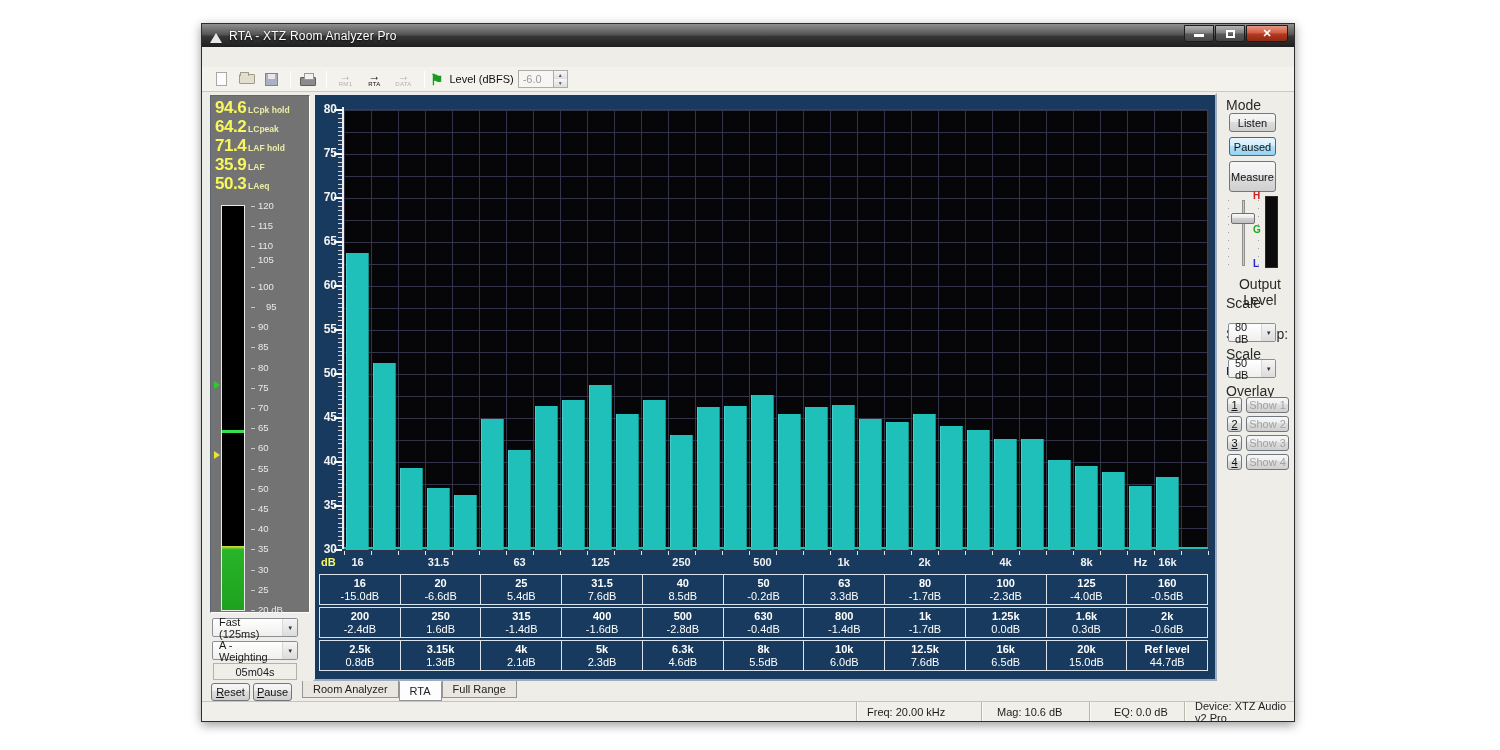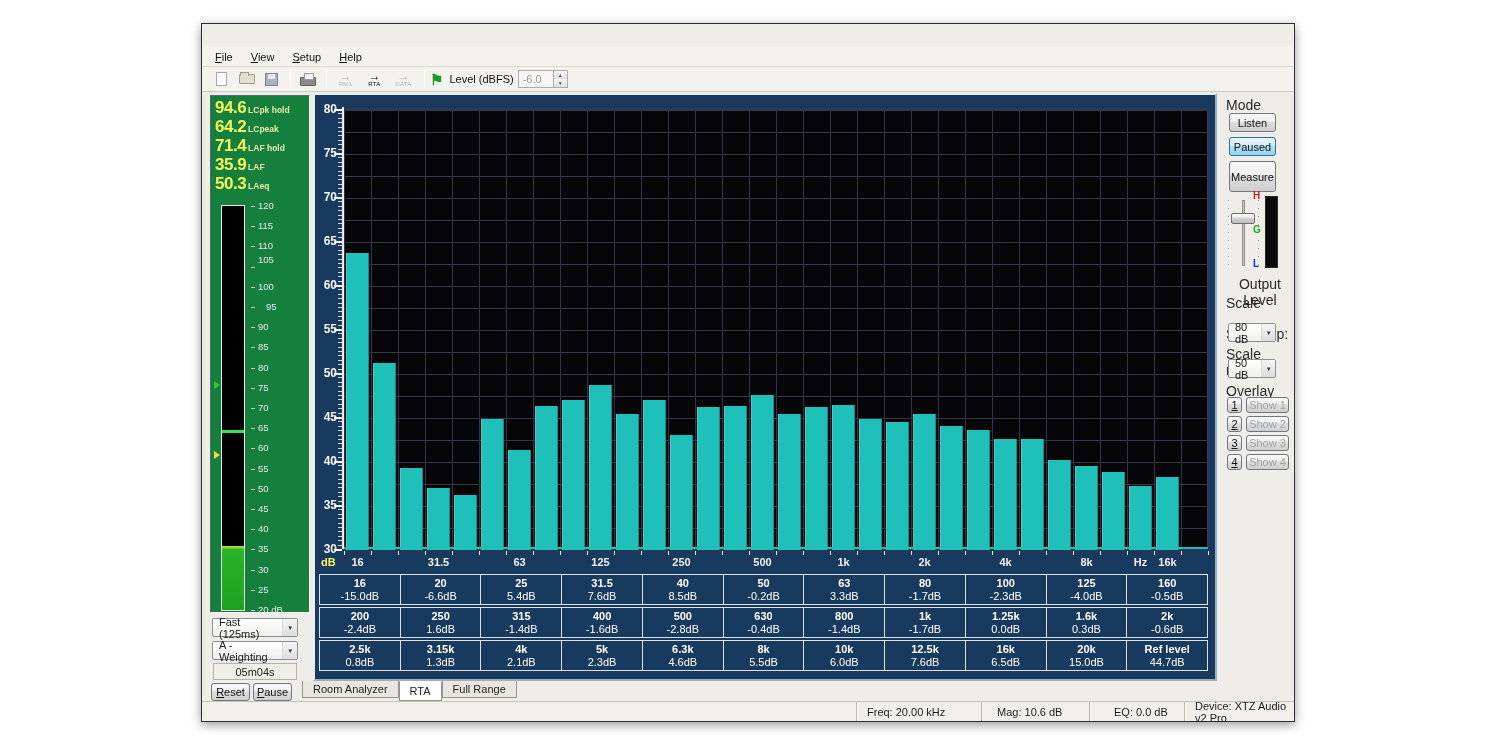--- a/index.html
+++ b/index.html
@@ -33,21 +33,21 @@
   .arrow-glyph{font-size:12px;line-height:10px;color:#b0b0b0;font-weight:bold}
   .arrow-caption{font-size:6px;line-height:7px;color:#b0b0b0;letter-spacing:.3px}
   .active-arrow .arrow-glyph,.active-arrow .arrow-caption{color:#0a0a0a}
   .icon-flag{color:#189c22;font-size:15px;line-height:15px;font-weight:bold}
   .level-label{font-size:11px;color:#111;margin:0 4px 0 6px}
   .spinbox{display:flex;align-items:center}
   .spin-value{width:36px;height:18px;border:1px solid #ababab;background:#f7f6f3;color:#9a9a9a;font-size:11px;display:flex;align-items:center;padding-left:4px}
   .spin-btns{width:14px;height:18px;border:1px solid #ababab;border-left:none;display:flex;flex-direction:column}
   .spin-btns div{flex:1;display:flex;align-items:center;justify-content:center;font-size:5px;color:#555;background:linear-gradient(#f6f6f6,#dedede)}
   
-  .navy{background:#15803d}
+  .navy{background:#737373}
   .navy-panel{position:absolute;left:8px;top:71px;width:100px;height:518px;border:1px solid;border-color:#5a6673 #fdfdfd #fdfdfd #5a6673}
   .reading-row{display:flex;align-items:baseline;height:19px;padding:2px 0 0 4px}
   .reading-value{color:#f8f85c;font-size:17px;font-weight:bold;letter-spacing:-.5px}
   .reading-label{color:#ececa8;font-size:8.5px;font-weight:bold;margin-left:2px;white-space:nowrap}
   .meter-box{position:absolute;left:10px;top:109px;width:24px;height:406px;background:#000;border:1px solid #e9e9e9}
   .meter-fill{position:absolute;left:0;width:100%;background:linear-gradient(#d7e23a,#28b428 6%,#1ea21e);}
   .meter-peakline{position:absolute;left:0;width:100%;height:3px;background:#35e14f}
   .meter-label{position:absolute;left:47px;font-size:9.5px;color:#eaeaea;line-height:10px;white-space:nowrap}
   .meter-tick{position:absolute;left:40px;width:4px;height:1px;background:#c9c9c9}
   .marker{position:absolute;left:3px;width:0;height:0;border-top:4px solid transparent;border-bottom:4px solid transparent}
@@ -92,27 +92,38 @@
   .tab.active{height:20px;background:#fdfdfd;border-top:1px solid #fdfdfd;z-index:2}
   .statusbar{position:absolute;left:0;bottom:0;right:0;height:20px;background:#f1efe9;border-top:1px solid #c7c4bc;display:flex;align-items:center;font-size:11px;color:#1d1d1d}
   .status-sec{height:100%;display:flex;align-items:center;padding-left:10px;border-left:1px solid #b9b6ae;box-shadow:inset 1px 0 0 #fbfaf7}
 </style>
 </head>
 <body>
 
 <div class="canvas">
   <div class="window">
 
-
-    <div class="menubar">
-        <div class="menu-item"><u>F</u>ile</div>
-        <div class="menu-item"><u>V</u>iew</div>
-        <div class="menu-item"><u>S</u>etup</div>
-        <div class="menu-item"><u>H</u>elp</div>
-      </div>
+    <div class="titlebar">
+      <div class="title-icon">
+          <div class="tri"></div>
+        </div>
+      <div class="title-text">RTA - XTZ Room Analyzer Pro</div>
+      <div class="winbtns">
+        <div class="winbtn">
+            <div class="mindash"></div>
+          </div>
+        <div class="winbtn">
+            <div class="maxbox"></div>
+          </div>
+        <div class="winbtn close">
+            <span>✕</span>
+          </div>
+      </div>
+    </div>
+
 
     <div class="toolbar">
       <div class="tool-btn">
           <div class="icon-page"></div>
         </div>
       <div class="tool-btn">
           <div class="icon-folder"></div>
         </div>
       <div class="tool-btn">
           <div class="icon-floppy"></div>

